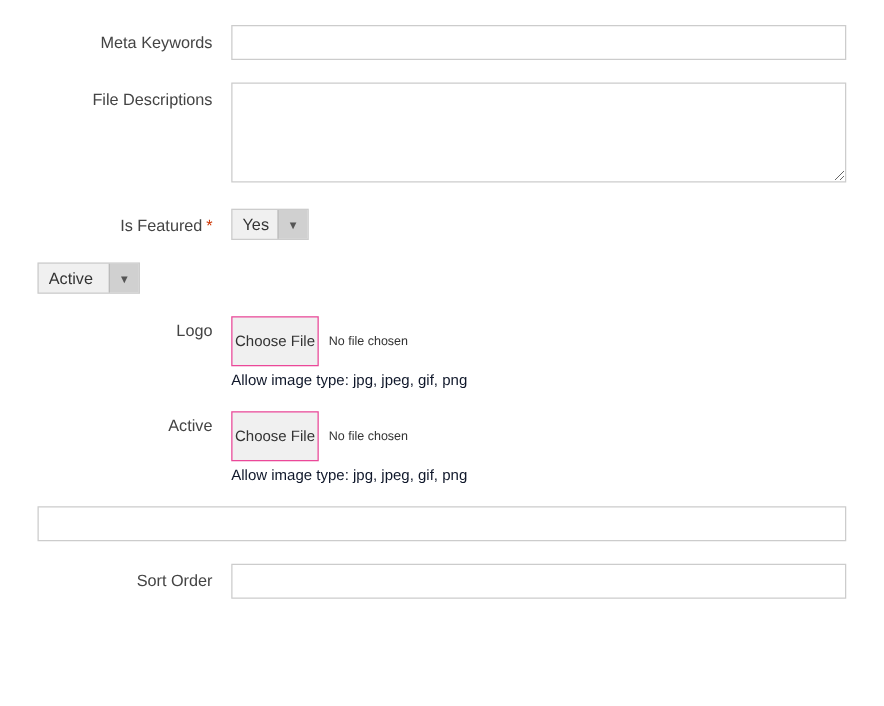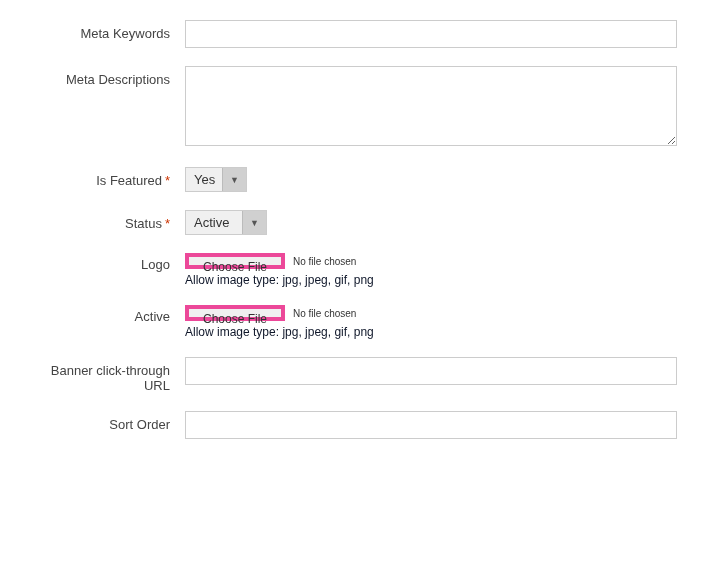--- a/index.html
+++ b/index.html
@@ -101,26 +101,26 @@
     }
 
     .file-upload-row {
       display: flex;
       align-items: center;
       gap: 8px;
     }
 
     .file-btn {
       background: #f0f0f0;
-      border: 4px solid #ec4899;
-      padding: 3px 14px;
+      border: 1px solid #ec4899;
+      padding: 3px 2px;
       font-size: 12px;
       cursor: pointer;
       color: #333;
-      height: 16px;
+      height: 40px;
     }
 
     .file-name {
       font-size: 10px;
       color: #333;
     }
 
     .file-hint {
       font-size: 12px;
       color: #0f172a;
@@ -136,21 +136,21 @@
 <body>
 
 <div class="form-row">
   <div class="form-label">Meta Keywords</div>
   <div class="form-control-wrap">
     <input type="text" class="text-input" style="">
   </div>
 </div>
 
 <div class="form-row">
-  <div class="form-label">Meta Descriptions</div>
+  <div class="form-label">File Descriptions</div>
   <div class="form-control-wrap">
     <textarea class="text-input" style=""></textarea>
   </div>
 </div>
 
 <div class="form-row">
   <div class="form-label">
     <span>Is Featured</span><span class="required-star">*</span>
   </div>
   <div class="form-control-wrap">
@@ -158,23 +158,20 @@
       <select class="select-field">
         <option>Yes</option>
         <option>No</option>
       </select>
       <div class="select-arrow"></div>
     </div>
   </div>
 </div>
 
 <div class="form-row">
-  <div class="form-label">
-    <span>Status</span><span class="required-star">*</span>
-  </div>
   <div class="form-control-wrap">
     <div class="select-wrapper">
       <select class="select-field">
         <option>Active</option>
         <option>Inactive</option>
       </select>
       <div class="select-arrow"></div>
     </div>
   </div>
 </div>
@@ -197,21 +194,20 @@
     <div class="file-upload-row">
       <button class="file-btn">Choose File</button>
       <span class="file-name">No file chosen</span>
 
     </div>
     <div class="file-hint">Allow image type: jpg, jpeg, gif, png</div>
   </div>
 </div>
 
 <div class="form-row">
-  <div class="form-label">Banner click-through URL</div>
   <div class="form-control-wrap">
     <input type="text" class="text-input" style="">
   </div>
 </div>
 
 <div class="form-row">
   <div class="form-label">Sort Order</div>
   <div class="form-control-wrap">
     <input type="text" class="text-input" style="">
   </div>

